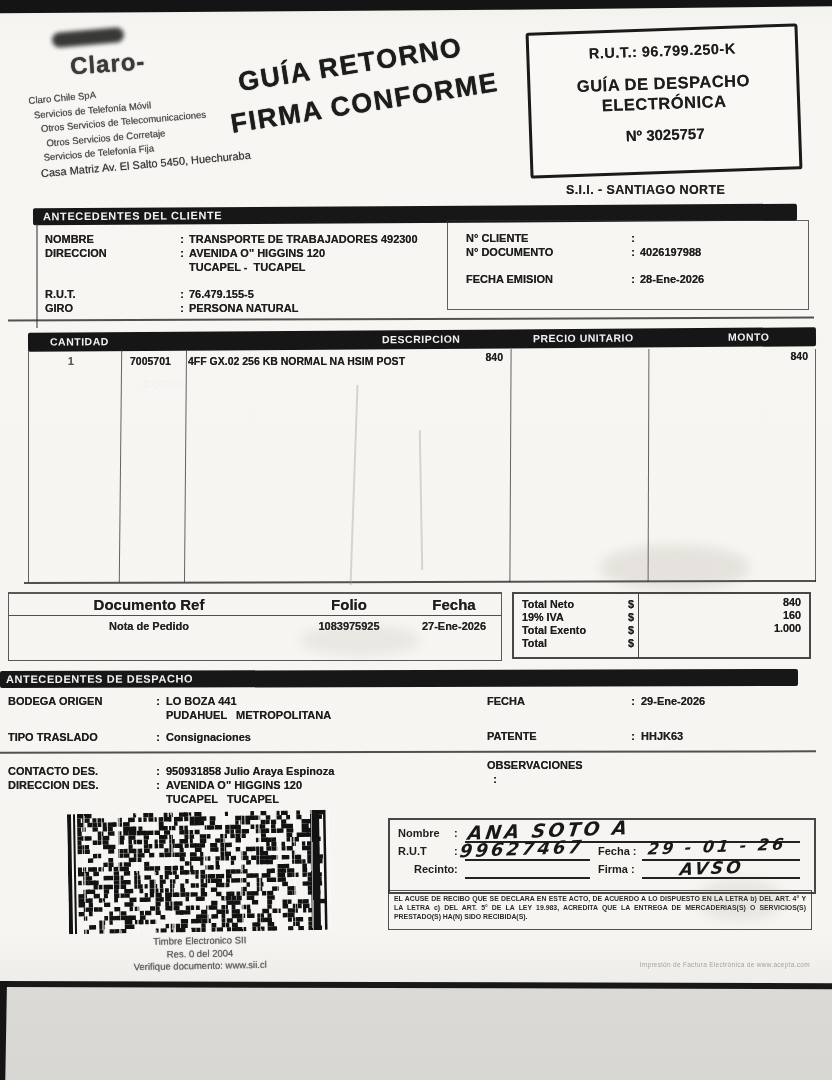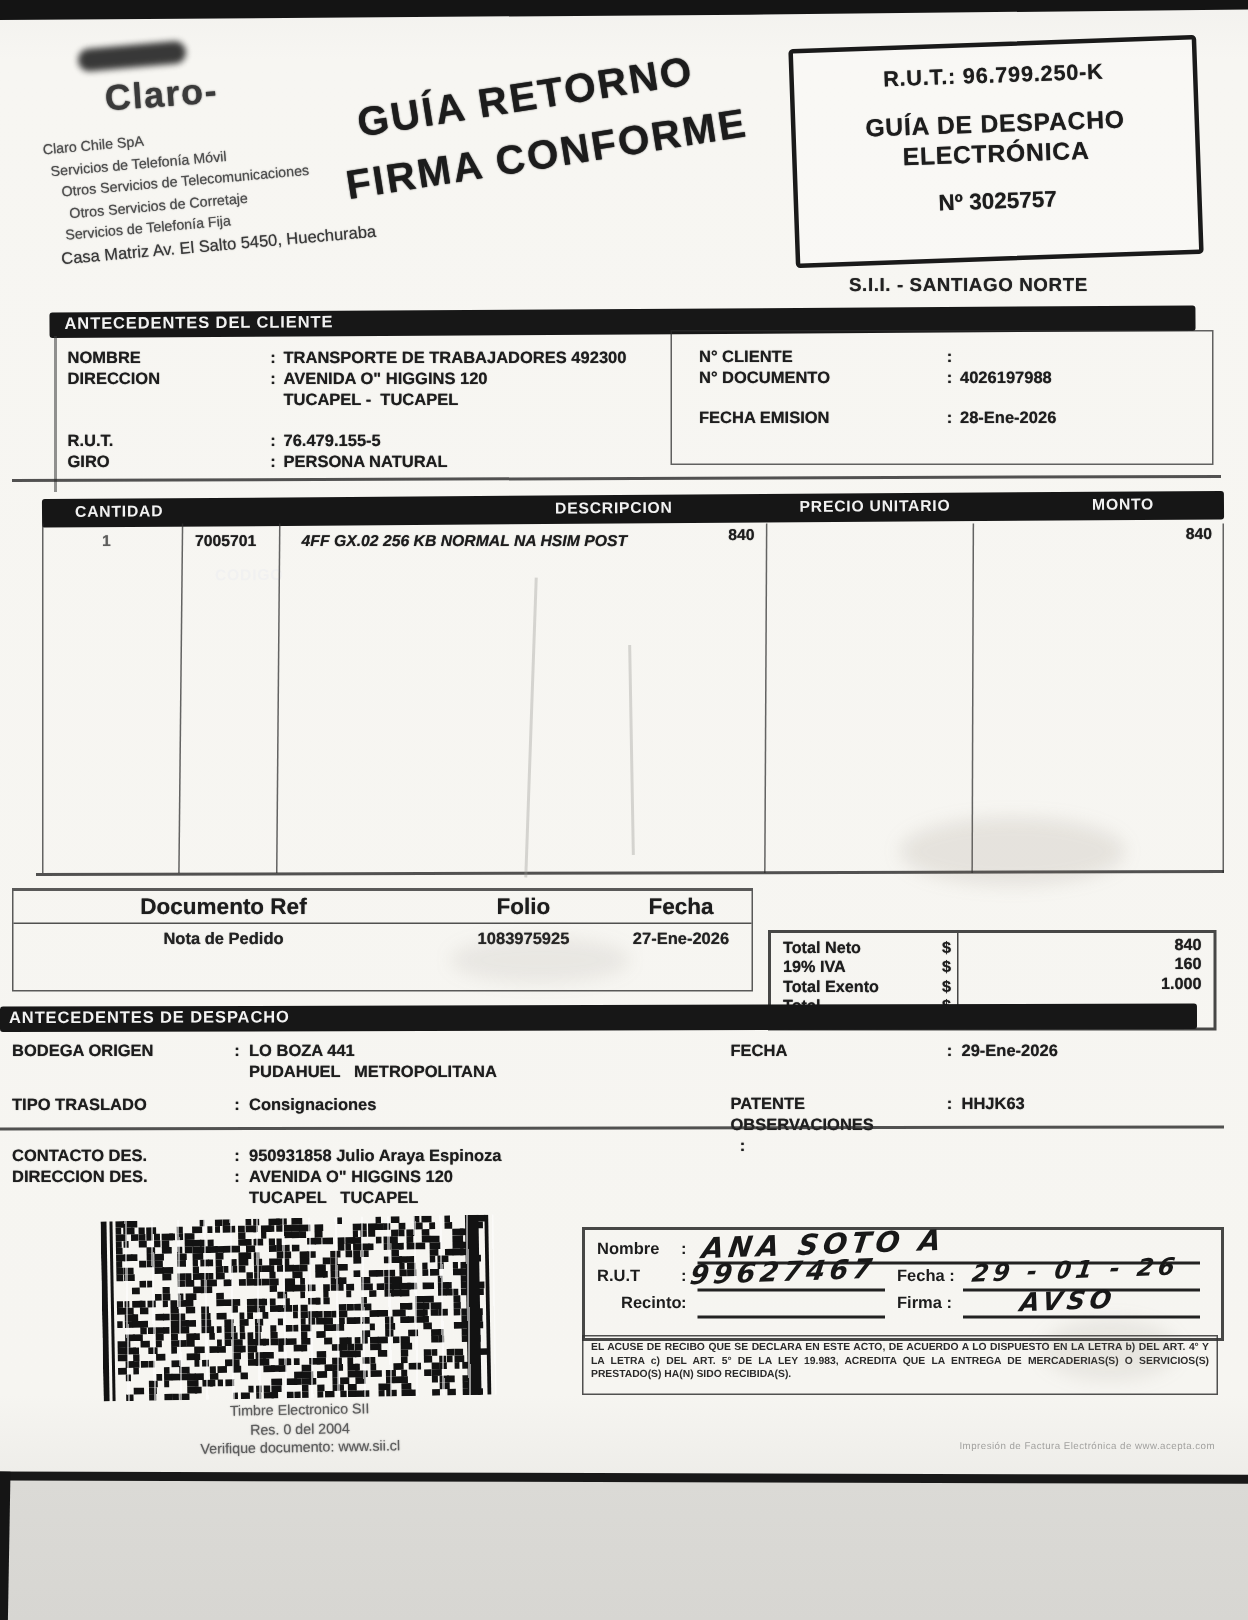--- a/index.html
+++ b/index.html
@@ -51,32 +51,32 @@
   .client-leftline{left:36px;top:224px;width:1.5px;height:104px;background:rgba(60,60,60,.55);}
   .client-right{left:447px;top:220px;width:360px;height:88px;border:1.5px solid rgba(45,45,45,.75);}
   .client-right .rows{margin:10px 0 0 18px;}
   .client-right .l{width:160px;}.client-right .c{width:14px;}
   .gap{height:13px;}
   
   .tline{background:rgba(40,40,40,.8);}
   .items-topline{left:8px;top:318px;width:806px;height:1.5px;transform:rotate(-.2deg);}
   .items-head{left:28px;top:330px;width:788px;height:19px;background:#161616;transform:rotate(-.4deg);border-radius:2px;}
   .items-head span{position:absolute;top:3px;color:#f1f1f1;font-size:10.5px;font-weight:bold;letter-spacing:.5px;}
-  .h-cant{left:22px;}.h-cod{left:115px;margin-top:43px;}.h-desc{left:310px;padding-left:32px;}.h-prec{left:505px;}.h-monto{left:700px;}
+  .h-cant{left:22px;}.h-cod{left:115px;margin-top:43px;}.h-desc{left:322px;padding-left:32px;}.h-prec{left:505px;}.h-monto{left:700px;}
   .items-body{left:28px;top:349px;width:788px;height:233px;}
   .vline{position:absolute;top:0;width:1.3px;height:100%;background:rgba(50,50,50,.75);}
   .items-botline{left:24px;top:581px;width:792px;height:1.6px;transform:rotate(-.15deg);}
   .cell{position:absolute;top:6px;font-size:10.5px;font-weight:bold;}
   
   .ref-box{left:8px;top:592px;width:492px;height:66px;border:1.5px solid rgba(50,50,50,.8);border-top-width:2px;}
   .ref-head{display:flex;border-bottom:1.5px solid rgba(50,50,50,.85);font-size:15px;font-weight:bold;padding:2px 0;}
   .ref-row{display:flex;font-size:11px;padding-top:4px;font-weight:bold;color:#222;}
   .ref-c1{width:280px;text-align:center;}.ref-c2{width:120px;text-align:center;}.ref-c3{width:90px;text-align:center;}
   
-  .tot-box{left:512px;top:620px;width:295px;height:63px;border:2px solid rgba(40,40,40,.85);display:flex;}
+  .tot-box{left:512px;top:592px;width:295px;height:63px;border:2px solid rgba(40,40,40,.85);display:flex;}
   .tot-left{width:112px;border-right:1.5px solid rgba(40,40,40,.85);padding:4px 4px 0 8px;}
   .tot-left .row{font-size:10.8px;line-height:13px;font-weight:bold;}
   .tot-left .l{flex:1;font-weight:bold;}
   .tot-right{flex:1;padding:2px 8px 0 0;text-align:right;font-size:10.8px;line-height:13px;font-weight:bold;}
   
   .disp-left{left:8px;top:694px;width:440px;}
   .disp-left .l{width:142px;}.disp-left .c{width:16px;}
   .disp-right{left:487px;top:694px;width:330px;}
   .disp-right .l{width:138px;}.disp-right .c{width:16px;}
   .disp-divider{left:0;top:751px;width:816px;height:1.6px;transform:rotate(-.1deg);}
@@ -204,21 +204,21 @@
   </div>
   <div class="abs items-body">
     <div class="vline" style="left:92px;transform:rotate(.6deg);"></div>
     <div class="vline" style="left:157px;transform:rotate(.5deg);"></div>
     <div class="vline" style="left:482px;transform:rotate(.3deg);"></div>
     <div class="vline" style="left:620px;transform:rotate(.2deg);"></div>
     <div class="vline" style="left:787px;"></div>
     <div class="vline" style="left:0;"></div>
     <span class="cell print" style="left:40px;opacity:.7;">1</span>
     <span class="cell print" style="left:102px;">7005701</span>
-    <span class="cell print" style="left:173px;font-style:italic;">4FF GX.02 256 KB NORMAL NA HSIM POST</span>
+    <span class="cell print" style="left:160px;">4FF GX.02 256 KB NORMAL NA HSIM POST</span>
     <span class="cell print" style="left:380px;width:95px;text-align:right;top:2px;">840</span>
     <span class="cell print" style="left:680px;width:100px;text-align:right;top:1px;">840</span>
   </div>
   <div class="abs tline items-botline"></div>
 
   <div class="abs ref-box print">
     <div class="ref-head">
       <span class="ref-c1">Documento Ref</span>
       <span class="ref-c2">Folio</span>
       <span class="ref-c3">Fecha</span>
@@ -295,21 +295,21 @@
     <div class="row">
         <span class="l">FECHA</span>
         <span class="c">:</span>
         <span class="v">29-Ene-2026</span>
       </div>
     <div class="row" style="margin-top:21px;">
         <span class="l">PATENTE</span>
         <span class="c">:</span>
         <span class="v">HHJK63</span>
       </div>
-    <div class="row" style="flex-direction:column;">
+    <div class="row" style="margin-top:15px;flex-direction:column;">
         <span class="l">OBSERVACIONES</span>
         <span class="c">:</span>
         <span class="v"></span>
       </div>
   </div>
   <div class="abs tline disp-divider"></div>
 
   <div class="abs barcode"><svg width="100%" height="100%" viewBox="0 0 262 120" preserveAspectRatio="none">
         <g fill="#121212">
           <rect x="0" y="0" width="4" height="120"></rect>

